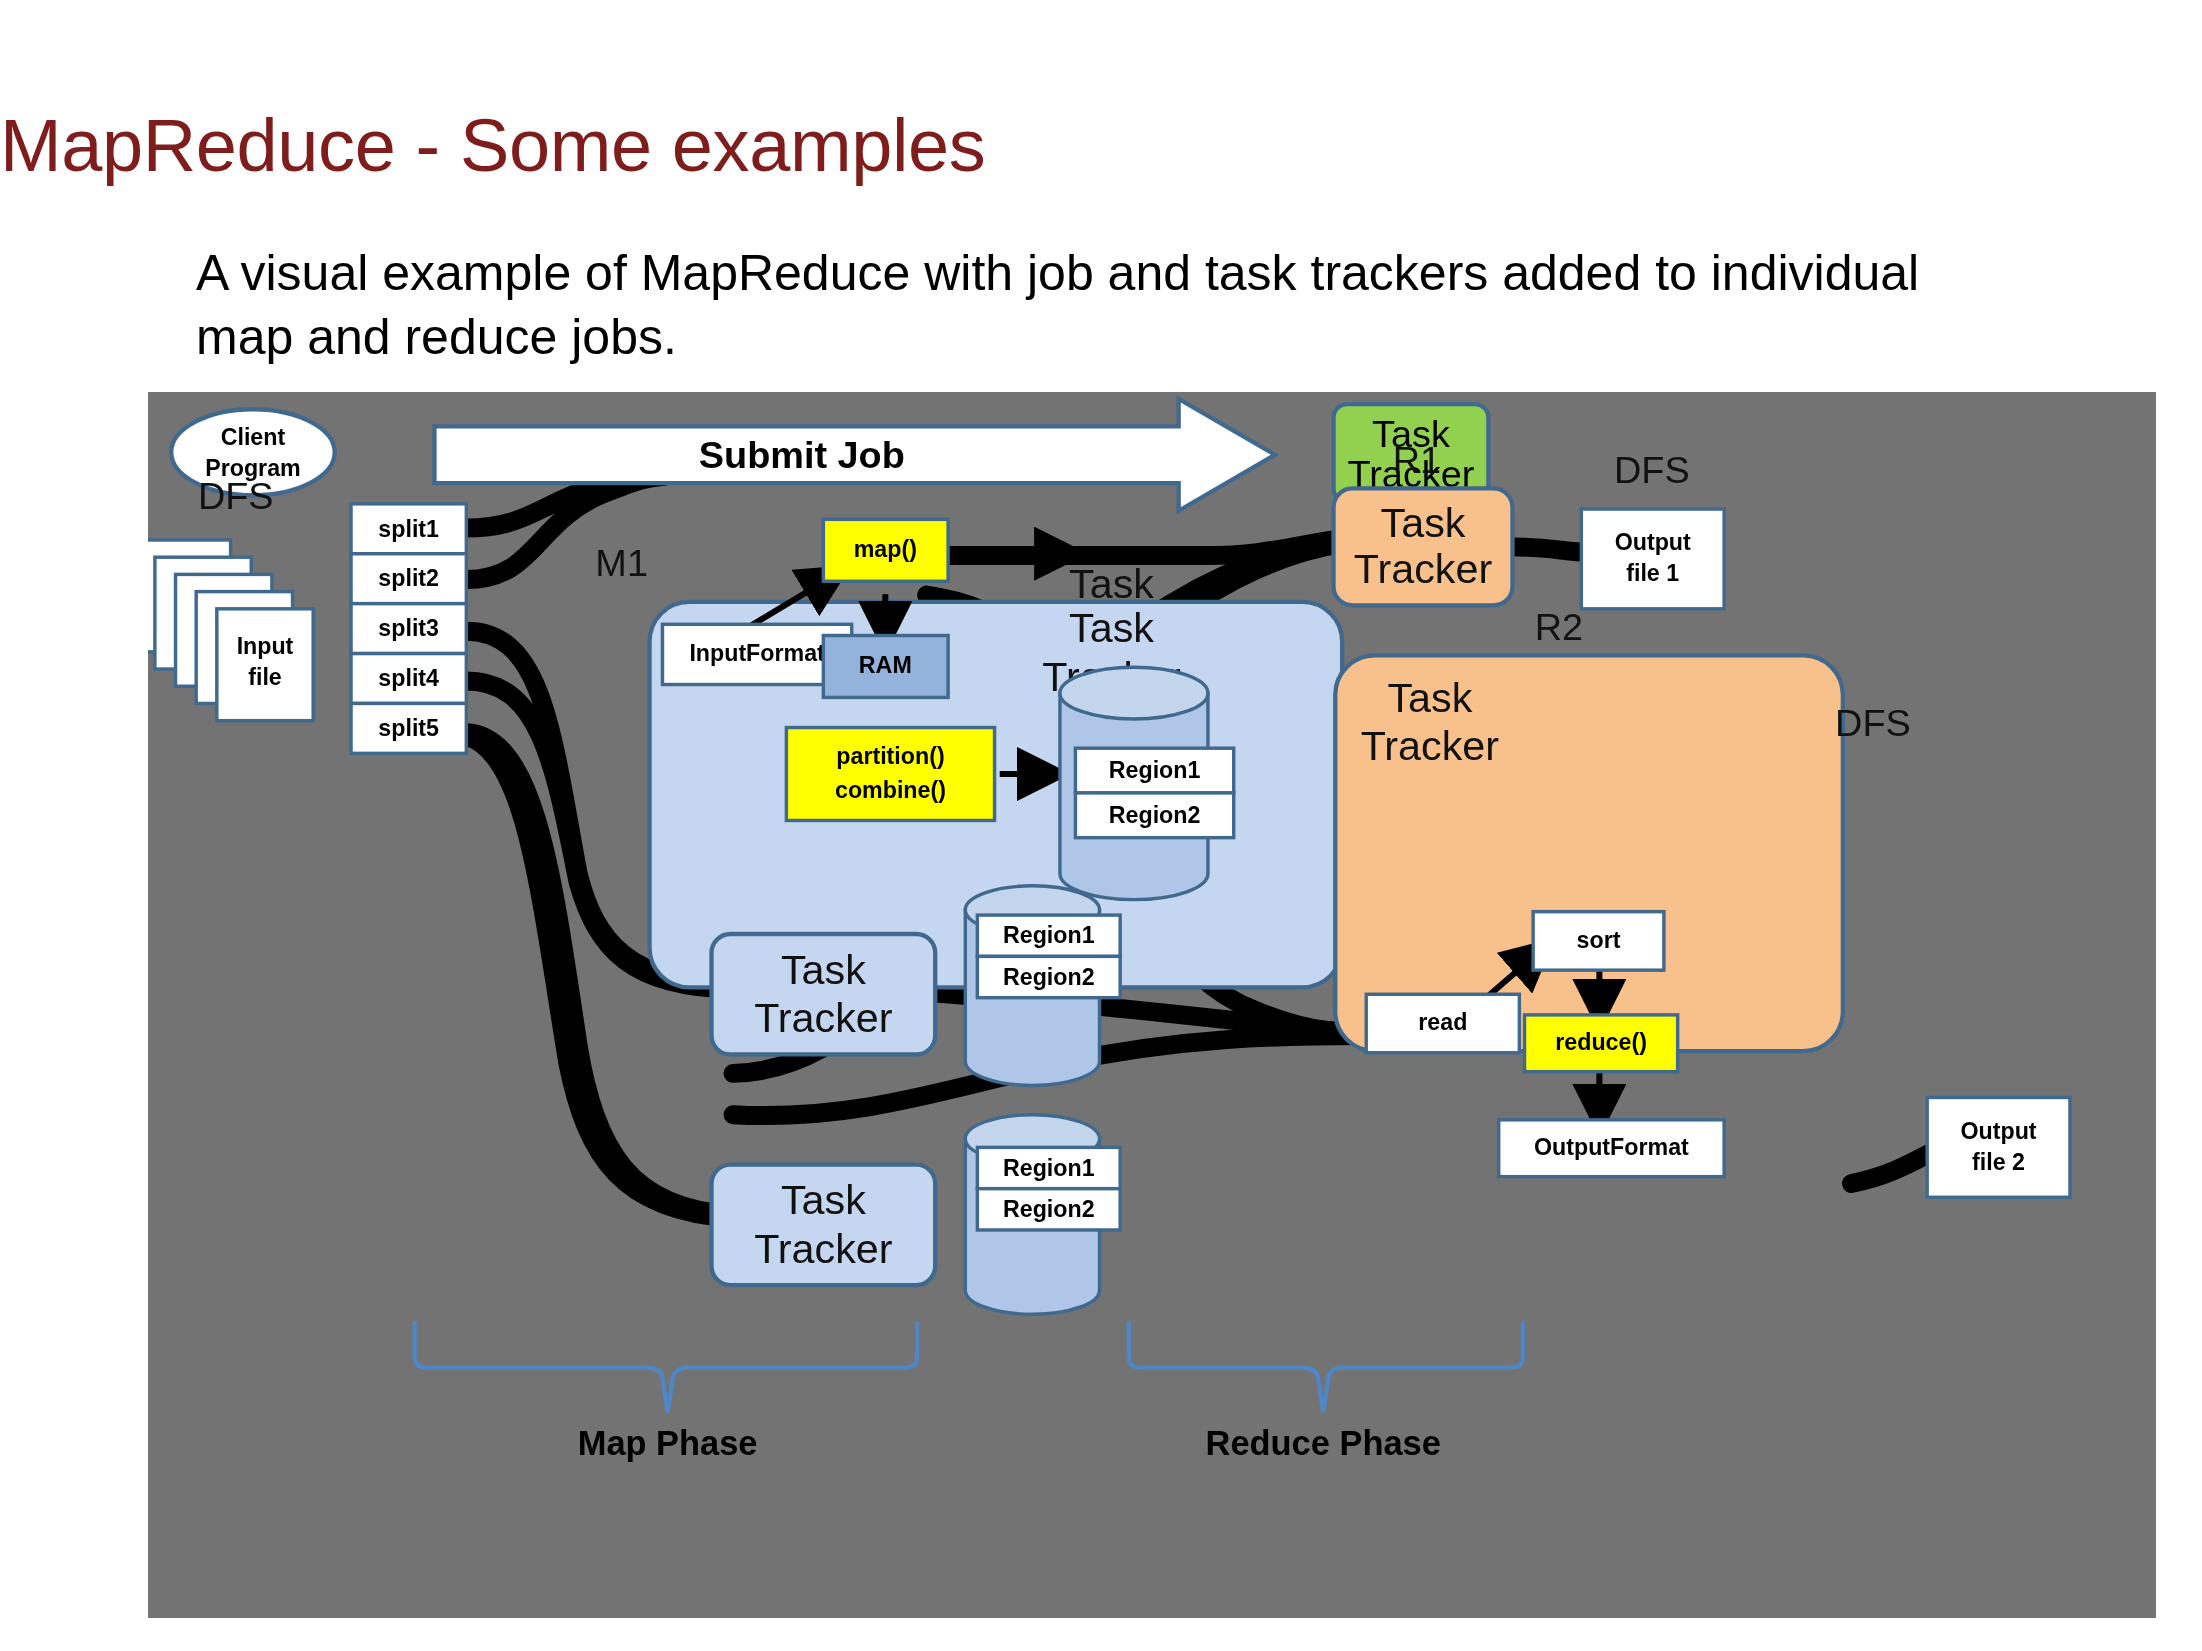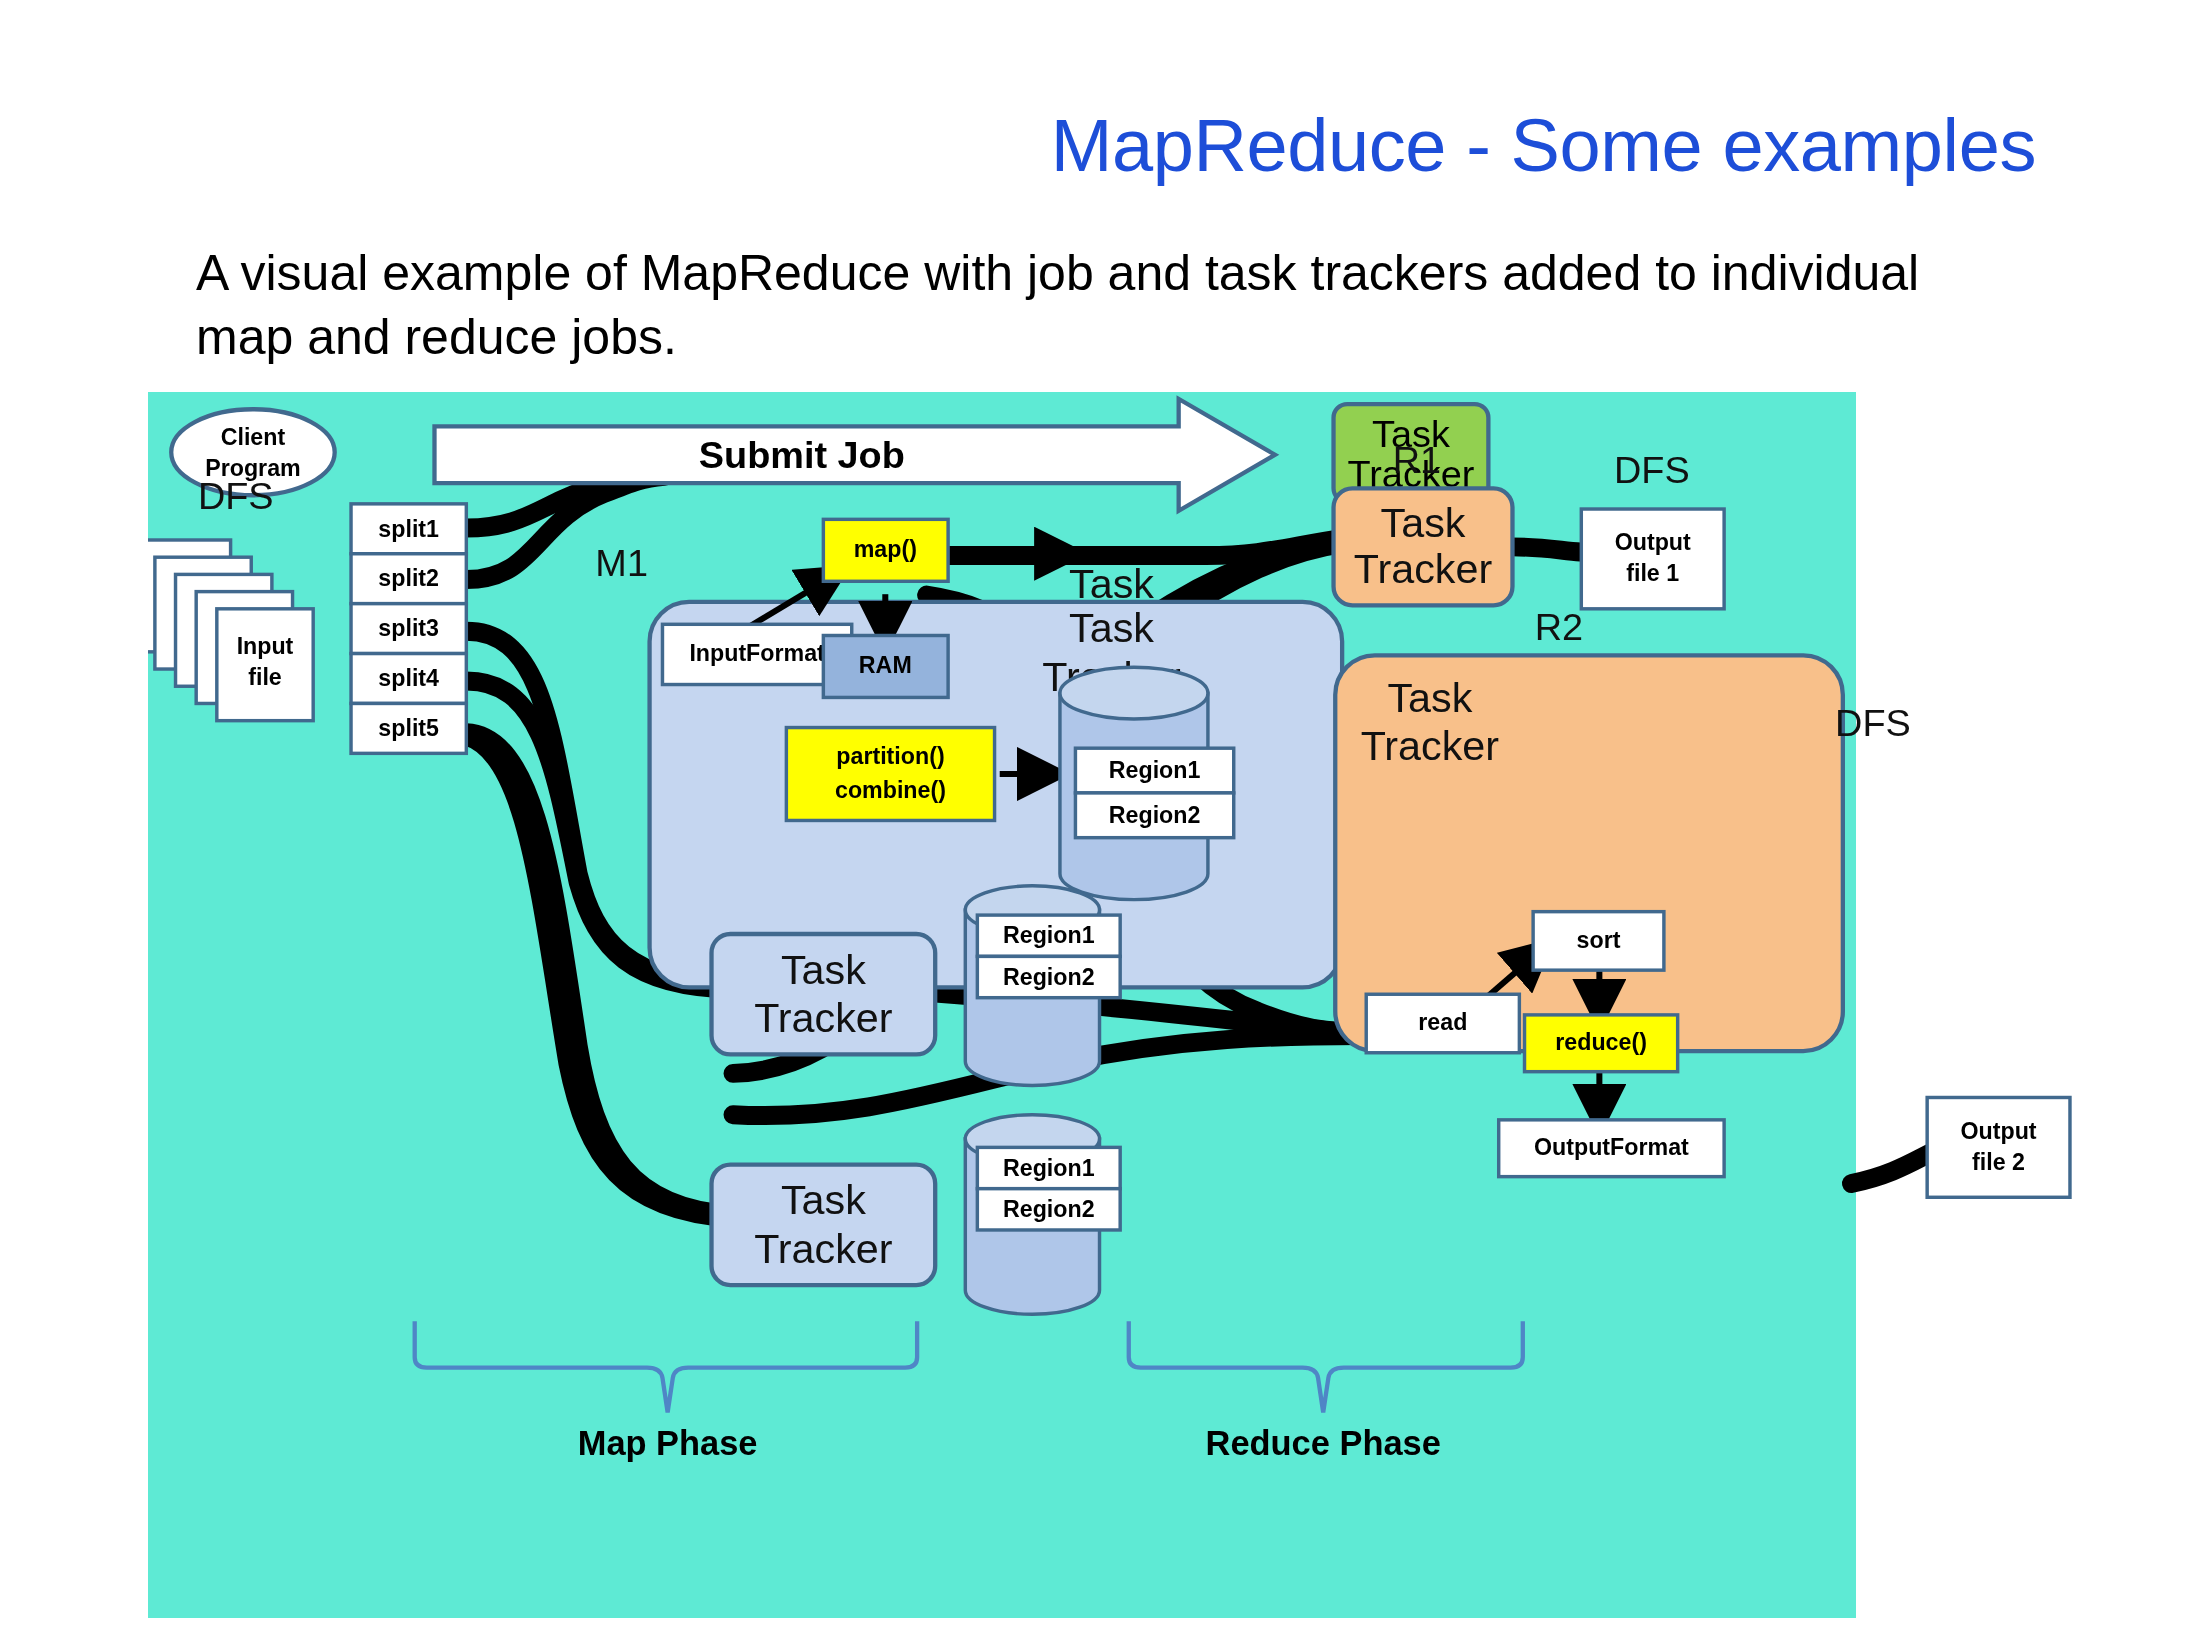--- a/index.html
+++ b/index.html
@@ -14,46 +14,46 @@
     position: relative;
     overflow: hidden;
   }
 
   
   #slide-title {
     position: absolute;
     left: 0;
     top: 103px;
     width: 2036px;
-    text-align: right;
+    text-align: left;
     font-size: 74px;
     font-weight: 400;
-    color: #1d4ed8;
+    color: #7f1d1d;
     letter-spacing: -0.4px;
     white-space: nowrap;
   }
   #slide-subtitle {
     position: absolute;
     left: 159px;
     top: 241px;
     width: 1790px;
     font-size: 50px;
     line-height: 1.28;
     color: #000000;
     margin-left: 37px;
   }
 
   
   #diagram-panel {
     position: absolute;
     left: 148px;
     top: 392px;
-    width: 1708px;
+    width: 2008px;
     height: 1226px;
-    background: #5eead4;
+    background: #737373;
   }
   #diagram-svg {
     position: absolute;
     left: 0;
     top: 0;
     width: 2008px;
     height: 1226px;
     display: block;
   }
 

